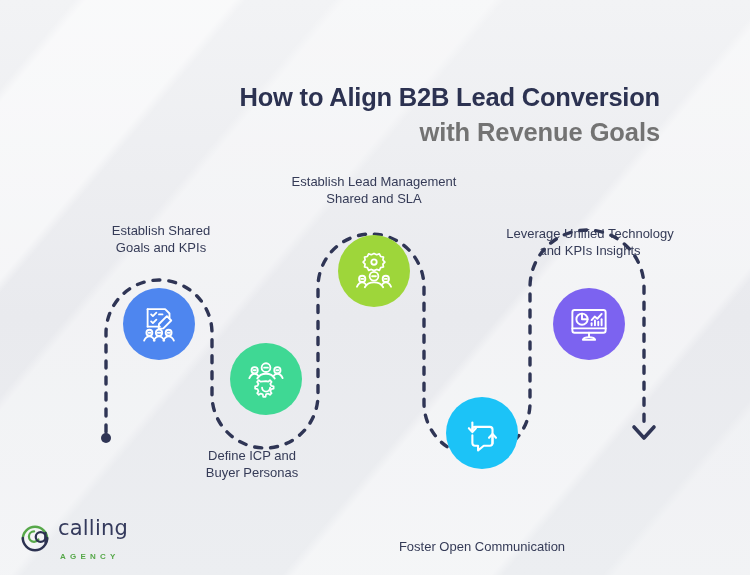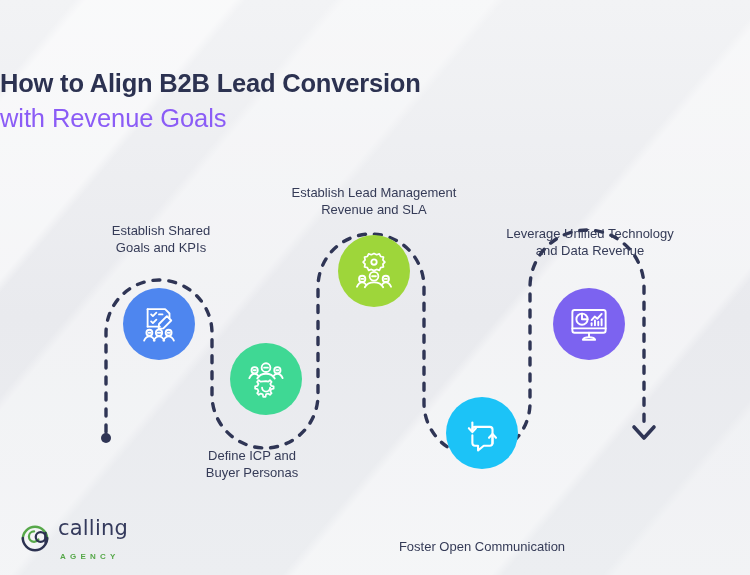--- a/index.html
+++ b/index.html
@@ -41,38 +41,38 @@
         rgba(255,255,255,0.00) 80%,
         rgba(255,255,255,0.00) 88%,
         rgba(255,255,255,0.30) 89%,
         rgba(255,255,255,0.30) 100%),
       linear-gradient(180deg, #f2f3f5 0%, #e9eaee 55%, #eceef1 100%);
     pointer-events: none;
   }
   
   .title-block {
     position: absolute;
-    top: 68px;
+    top: 82px;
     left: 0;
     width: 660px;
-    text-align: left;
+    text-align: right;
     line-height: 1.22;
   }
   .title-line1 {
     display: block;
     font-size: 25.5px;
     font-weight: bold;
     color: #2c3251;
     letter-spacing: -0.2px;
   }
   .title-line2 {
     display: block;
     font-size: 25.5px;
-    font-weight: normal;
-    color: #8b5cf6;
+    font-weight: bold;
+    color: #737373;
     letter-spacing: -0.1px;
     margin-top: 4px;
   }
   
   #path-svg {
     position: absolute;
     left: 0;
     top: 0;
   }
   
@@ -201,23 +201,23 @@
                  l1.9,-1.9 l1.9,1.6 Z" stroke-width="2"></path>
         <path d="M19.5,33.8 a4.6,4.6 0 0 0 9.2,0"></path>
       </svg>
     </span>
   </div>
   <div class="node-label" style="left:152px; top:447px; width:200px;">
     <span>Define ICP and</span><br>
     <span>Buyer Personas</span>
   </div>
 
-  <div class="node-label" style="left:264px; top:184px; width:220px;">
+  <div class="node-label" style="left:264px; top:173px; width:220px;">
     <span>Establish Lead Management</span><br>
-    <span>Revenue and SLA</span>
+    <span>Shared and SLA</span>
   </div>
   <div class="node" style="left:338px; top:235px; background:#9ed63a;">
     <span>
       <svg width="42" height="42" viewBox="0 0 48 48" fill="none" stroke="#ffffff" stroke-width="2.1" stroke-linecap="round" stroke-linejoin="round">
         <path d="M24,4
                  l3,1.4 l3.1,-1 l1.5,3 l3.2,0.8 l-0.6,3.2 l2.2,2.4 l-2.2,2.4 l0.6,3.2 l-3.2,0.8
                  l-1.5,3 l-3.1,-1 l-3,1.4 l-3,-1.4 l-3.1,1 l-1.5,-3 l-3.2,-0.8 l0.6,-3.2
                  l-2.2,-2.4 l2.2,-2.4 l-0.6,-3.2 l3.2,-0.8 l1.5,-3 l3.1,1 Z" stroke-width="2"></path>
         <circle cx="24" cy="13.8" r="3.1"></circle>
         <circle cx="24" cy="30" r="5"></circle>
@@ -243,21 +243,21 @@
         <path d="M32,29.5 L36,25 L40,29.5"></path>
       </svg>
     </span>
   </div>
   <div class="node-label" style="left:382px; top:501px; width:200px;margin-top:37px;">
     <span>Foster Open Communication</span><br>
   </div>
 
   <div class="node-label" style="left:490px; top:225px; width:200px;">
     <span>Leverage Unified Technology</span><br>
-    <span>and Data Revenue</span>
+    <span>and KPIs Insights</span>
   </div>
   <div class="node" style="left:553px; top:288px; background:#7c63f0;">
     <span>
       <svg width="42" height="42" viewBox="0 0 48 48" fill="none" stroke="#ffffff" stroke-width="2.2" stroke-linecap="round" stroke-linejoin="round">
         <rect x="5" y="8" width="38" height="26" rx="2.6"></rect>
         <path d="M5,29 L43,29"></path>
         <path d="M24,34 L24,39"></path>
         <path d="M17,42 c1,-3 3.5,-3 7,-3 c3.5,0 6,0 7,3 Z"></path>
         <circle cx="16" cy="18.5" r="6.4"></circle>
         <path d="M16,12.1 L16,18.5 L22.4,18.5"></path>

